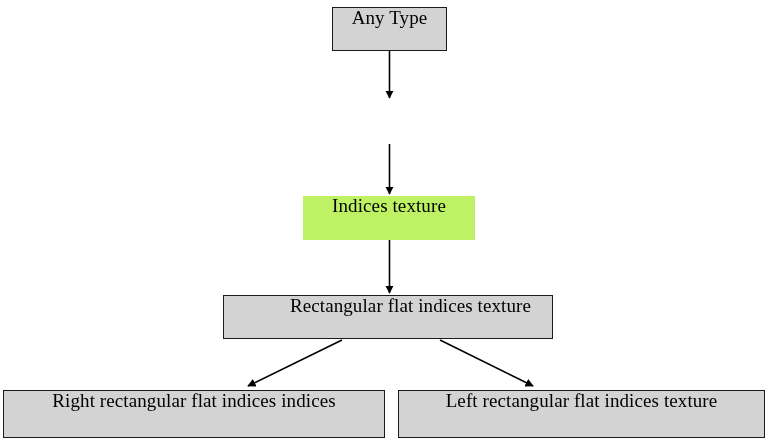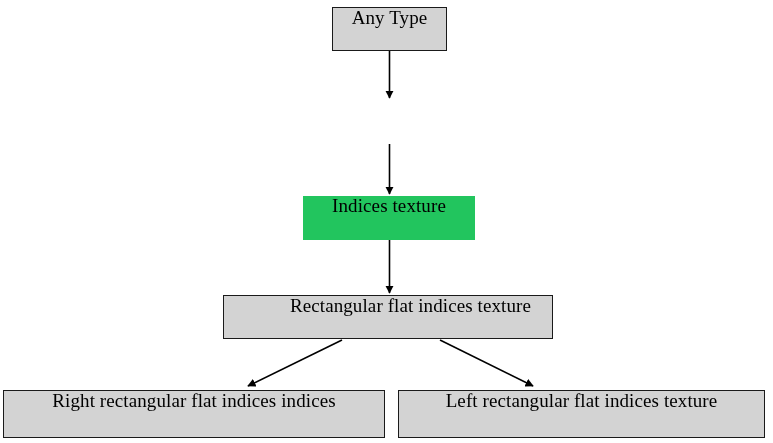--- a/index.html
+++ b/index.html
@@ -36,21 +36,21 @@
     color: #000000;
     font-size: 19px;
     line-height: 1;
     letter-spacing: 0.1px;
   }
   .node.gray {
     background: #d3d3d3;
     border: 1.6px solid #1a1a1a;
   }
   .node.highlight {
-    background: #22c55e;
+    background: #bef264;
     border: none;
   }
   .node-label {
     display: block;
     padding-bottom: 2px;
   }
   
   #node-any-type       { left: 332px; top: 7px;   width: 115px; height: 44px; }
   #node-texture        { left: 339px; top: 100px; width: 101px; height: 44px; }
   #node-indices        { left: 303px; top: 196px; width: 172px; height: 44px; }

